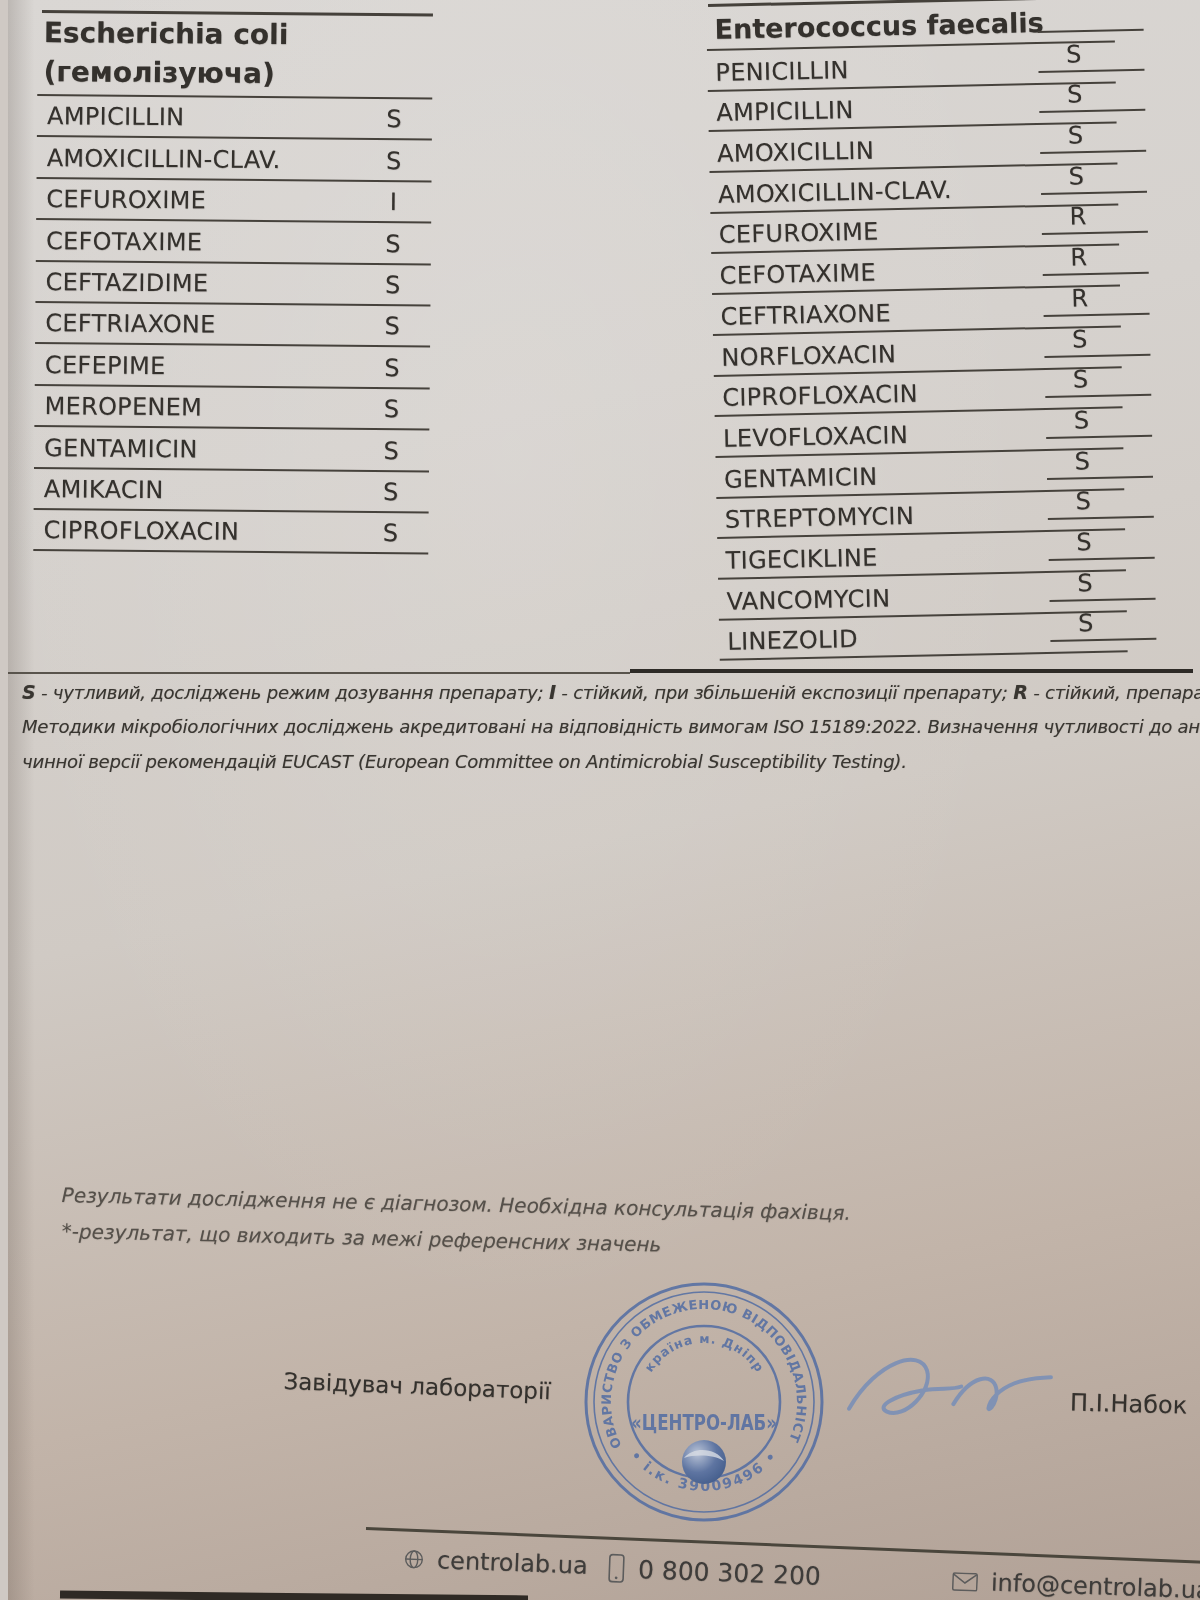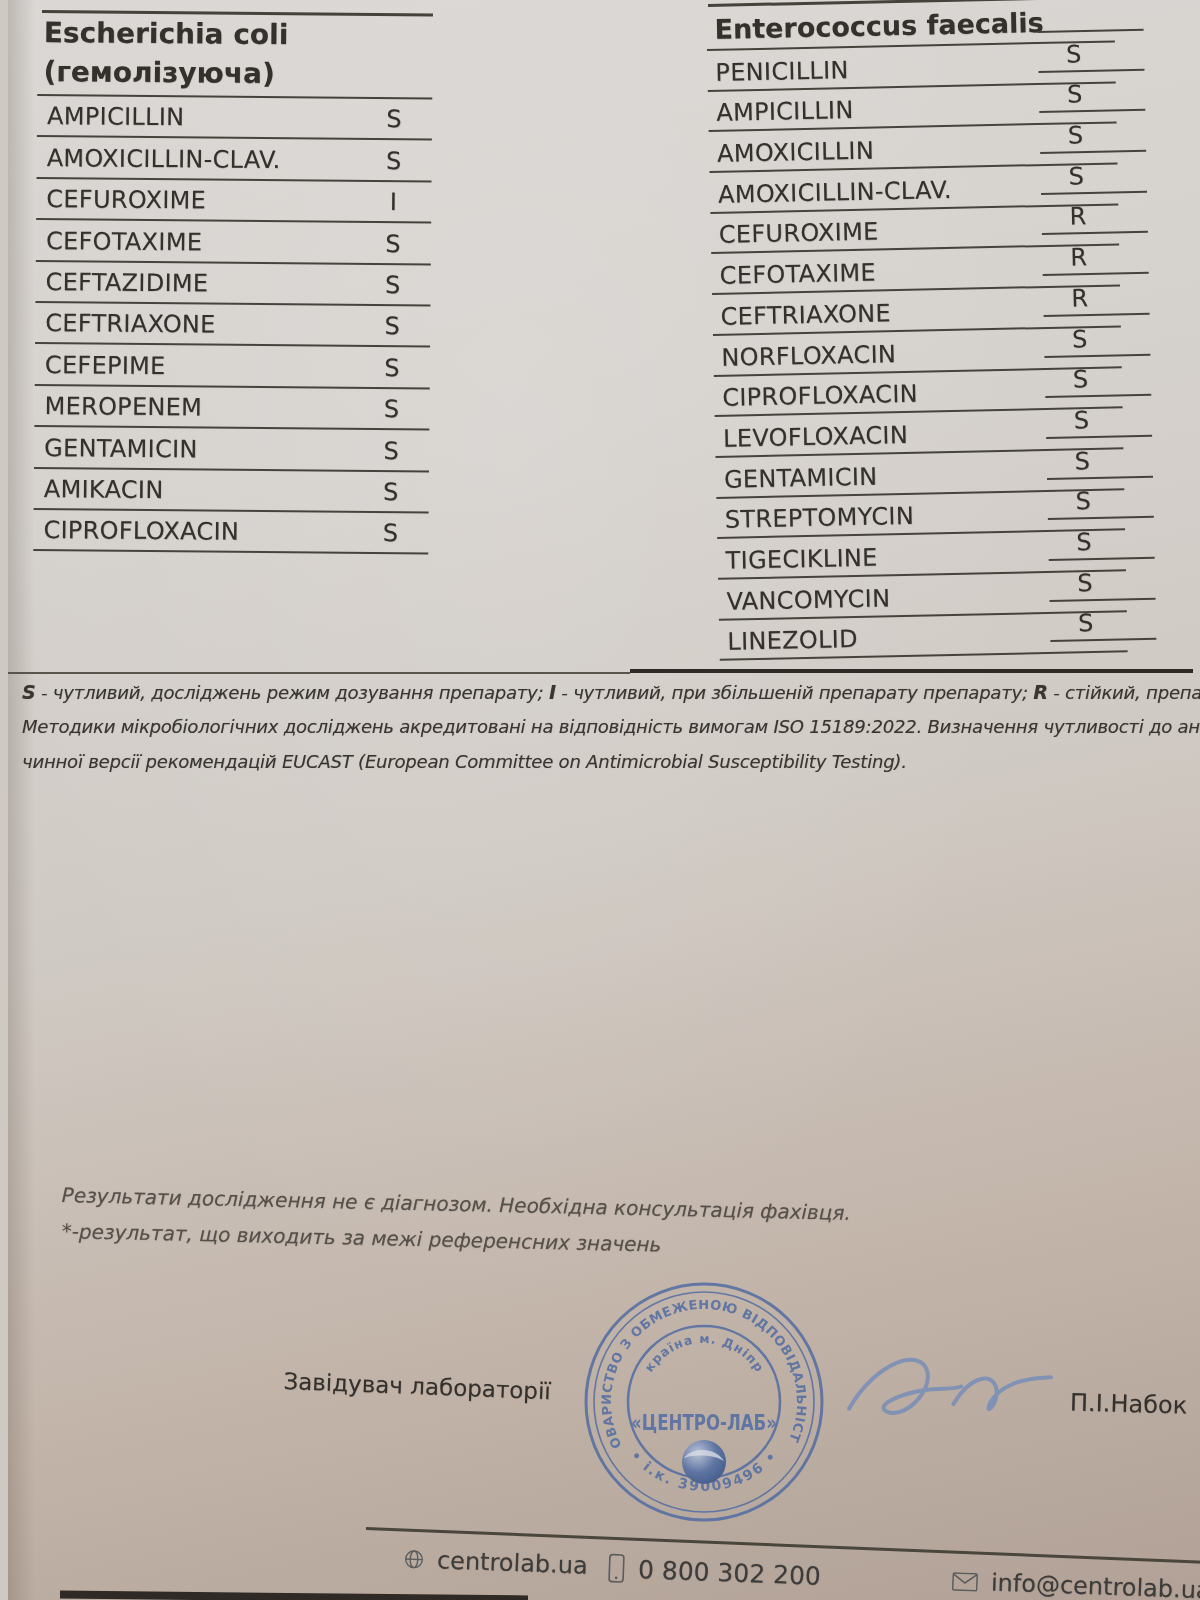--- a/index.html
+++ b/index.html
@@ -223,21 +223,21 @@
 
   <div class="row ph">
     <span class="drug">LINEZOLID</span>
     <span class="res">S</span>
   </div>
 </div>
     </div>
 
     <div class="sep1"></div>
     <div class="sep2"></div>
-    <div class="legend lg1 ph"><b>S</b><span> - чутливий, досліджень режим дозування препарату; </span><b>I</b><span> - чутливий, при збільшеній препарату препарату; </span><b>R</b><span> - стійкий, препарат не е</span></div>
+    <div class="legend lg1 ph"><b>S</b><span> - чутливий, досліджень режим дозування препарату; </span><b>I</b><span> - стійкий, при збільшеній експозиції препарату; </span><b>R</b><span> - стійкий, препарат не е</span></div>
     <div class="legend lg2 ph">Методики мікробіологічних досліджень акредитовані на відповідність вимогам ISO 15189:2022. Визначення чутливості до антимікробни</div>
     <div class="legend lg3 ph">чинної версії рекомендацій EUCAST (European Committee on Antimicrobial Susceptibility Testing).</div>
 
     <div class="disc d1">Результати дослідження не є діагнозом. Необхідна консультація фахівця.</div>
     <div class="disc d2">*-результат, що виходить за межі референсних значень</div>
 
     <div class="role ph">Завідувач лабораторії</div>
 
     <svg class="stamp" viewBox="0 0 248 248">
       <defs>

